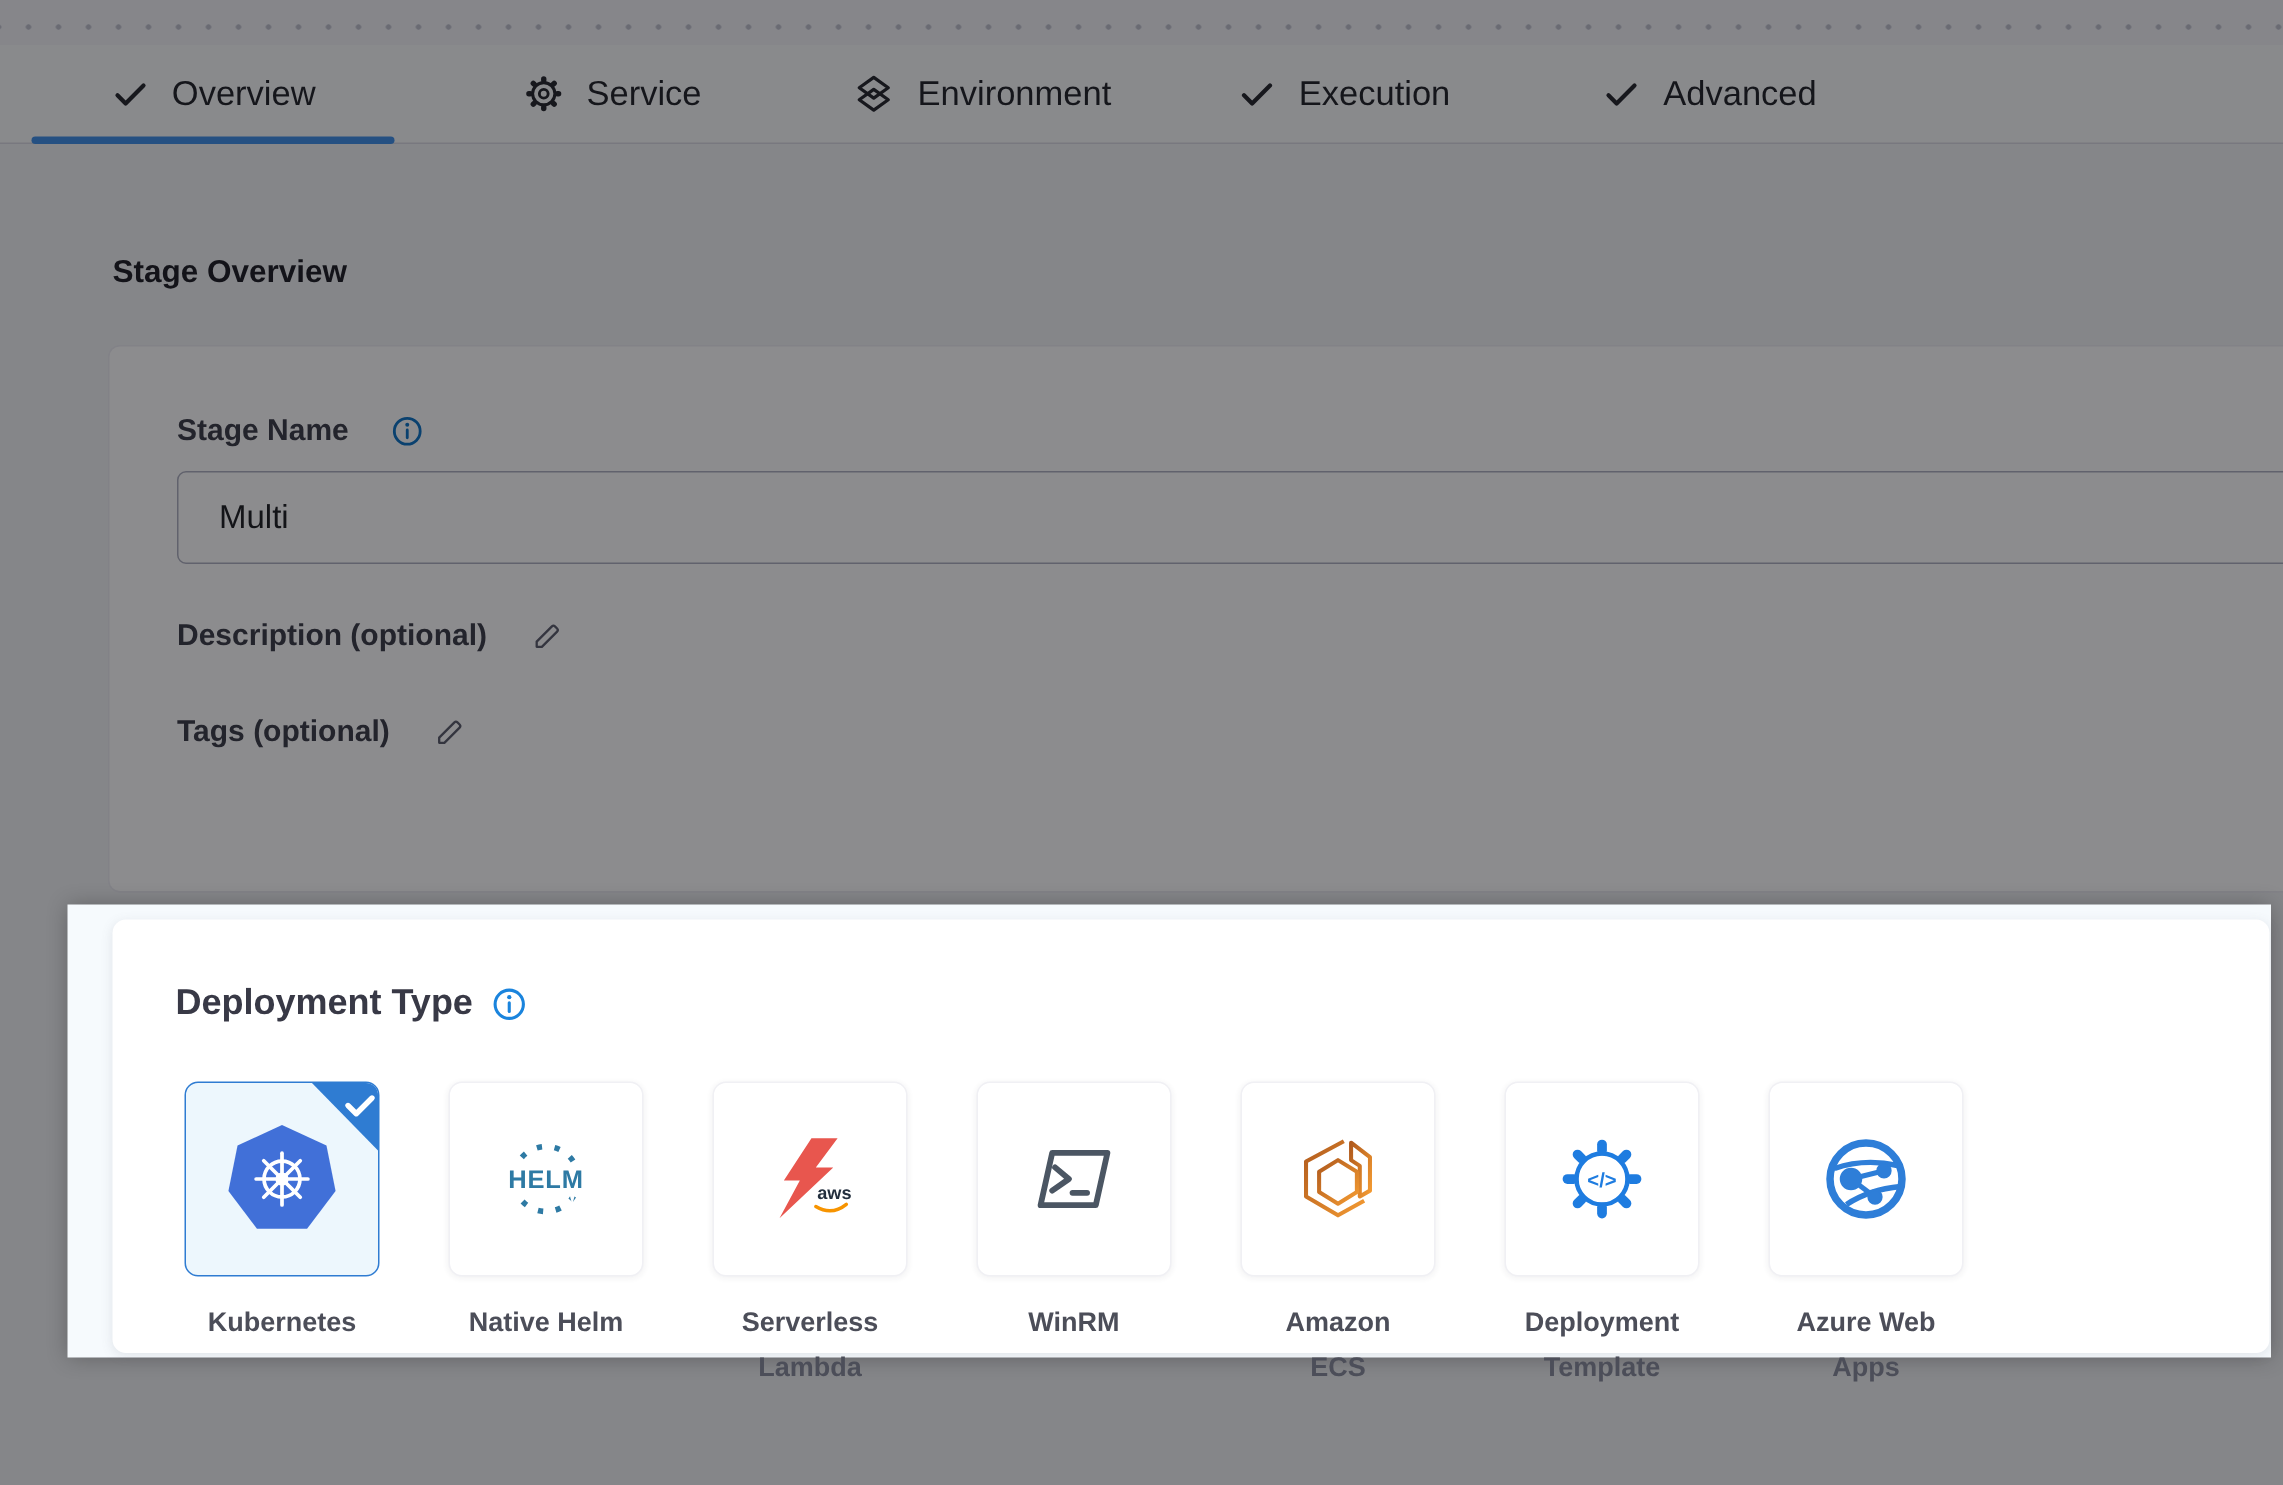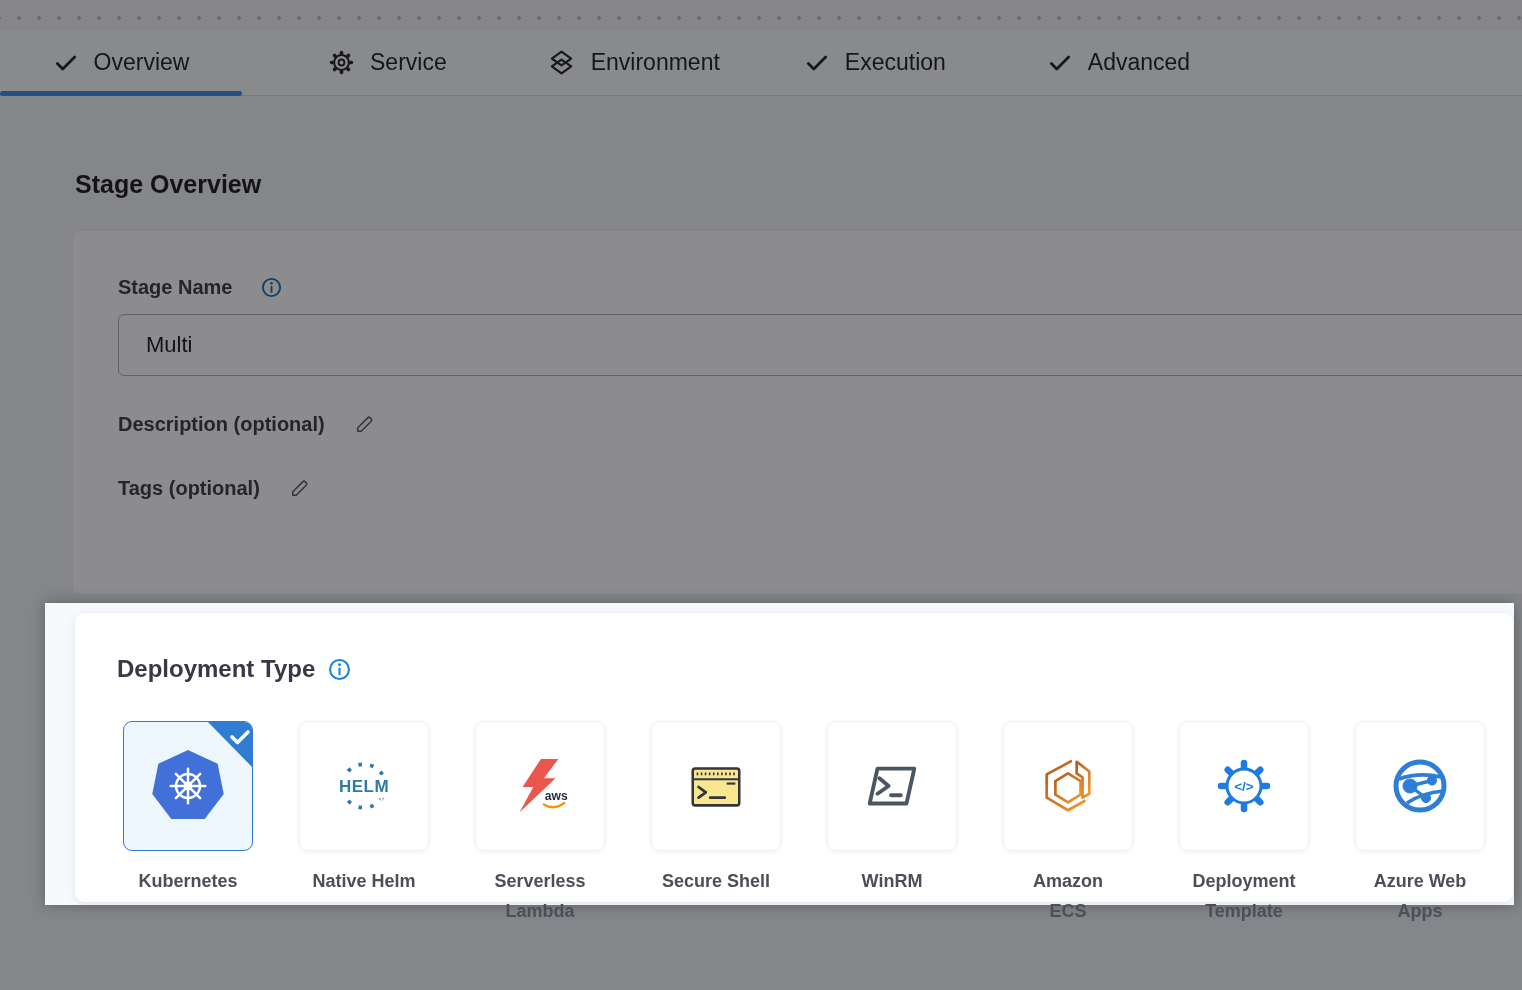--- a/index.html
+++ b/index.html
@@ -9,32 +9,32 @@
 
   
   .canvas-strip { position:absolute; left:0; top:0; width:100%; height:30px; background:#f3f4f8;
     background-image:radial-gradient(circle, #bfc0cc 1.6px, transparent 2px);
     background-size:20px 20px; background-repeat:repeat-x; background-position:9px 8px; }
 
   
   .tabbar { position:absolute; left:0; top:30px; width:100%; height:66px; background:#fafbfc;
     border-bottom:1px solid #d9dae2; display:flex; align-items:center; }
   .tab { position:relative; height:100%; display:flex; align-items:center; gap:15px;
-    font-size:23px; color:#1f2127; font-weight:500; cursor:pointer; }
+    font-size:23px; color:#1f2127; font-weight:500; cursor:pointer;margin-left:21px; }
   .tab .ticon { display:flex; align-items:center; }
   .tab-overview { width:242px; justify-content:center; }
   .tab-service { margin-left:86px;justify-content:flex-end; }
   .tab-environment { margin-left:100px; }
   .tab-execution { margin-left:84px; }
   .tab-advanced { margin-left:101px; }
   .underline { position:absolute; left:0; bottom:-1px; width:242px; height:5px;
     background:#3d8fe8; border-radius:3px; }
 
   
-  .stage-title { position:absolute; left:75px; top:170px; font-size:25px; font-weight:bold; color:#1b1c22; }
+  .stage-title { position:absolute; left:75px; top:170px; font-size:21px; font-weight:bold; color:#1b1c22; }
   .stage-card { position:absolute; left:72px; top:230px; width:1560px; height:365px;
     background:#ffffff; border-radius:8px; border:1px solid #ececf2; }
   .frow { position:absolute; left:45px; display:flex; align-items:center; gap:28px;
     font-size:20px; font-weight:600; color:#3a3b47; }
   .frow-name { top:45px; }
   .frow-desc { top:182px; }
   .frow-tags { top:246px; }
   .name-input { position:absolute; left:45px; top:83px; width:1480px; height:62px;
     border:1px solid #aeb0c0; border-radius:6px; background:#fff; padding:0 27px;
     font-size:22px; color:#1c1d21; font-family:"Liberation Sans",sans-serif; }
@@ -229,35 +229,20 @@
                 <path d="M33 4 L14 33 h11 L11 59 L48 24 h-12 L51 4 Z" fill="#e8564e"></path>
                 <text x="37" y="46" font-size="12.5" font-weight="bold" fill="#232f3e" font-family="'Liberation Sans',sans-serif">aws</text>
                 <path d="M36 51 q11 6.5 21 -1.5" fill="none" stroke="#f79400" stroke-width="2.4" stroke-linecap="round"></path>
               </svg>
             </span>
           </button>
           <div class="tile-label">Serverless
 Lambda</div>
         </div>
 
-        <div class="tile-item">
-          <button class="tile">
-            <span class="logo">
-              <svg viewBox="0 0 64 64" width="62" height="62">
-                <rect x="8" y="14" width="48" height="38" rx="2.5" fill="#f8e690" stroke="#33343c" stroke-width="2.6"></rect>
-                <line x1="12" y1="19.5" x2="52" y2="19.5" stroke="#33343c" stroke-width="2.8" stroke-dasharray="1.7 2.5"></line>
-                <line x1="8" y1="25" x2="56" y2="25" stroke="#33343c" stroke-width="2.2"></line>
-                <line x1="43" y1="29.5" x2="52" y2="29.5" stroke="#33343c" stroke-width="2.2"></line>
-                <path d="M14 33 l7.5 5.5 -7.5 5.5" fill="none" stroke="#33343c" stroke-width="2.8" stroke-linecap="round" stroke-linejoin="round"></path>
-                <line x1="26" y1="44" x2="41" y2="44" stroke="#33343c" stroke-width="2.8" stroke-linecap="round"></line>
-              </svg>
-            </span>
-          </button>
-          <div class="tile-label">Secure Shell</div>
-        </div>
 
         <div class="tile-item">
           <button class="tile">
             <span class="logo">
               <svg viewBox="0 0 64 64" width="62" height="62">
                 <path d="M17 14 H55 L47 50 H9 Z" fill="none" stroke="#4b5663" stroke-width="4" stroke-linejoin="round"></path>
                 <path d="M19 24 l9.5 8 -11.5 8" fill="none" stroke="#4b5663" stroke-width="4" stroke-linecap="round" stroke-linejoin="round"></path>
                 <line x1="31" y1="41.5" x2="41" y2="41.5" stroke="#4b5663" stroke-width="4" stroke-linecap="round"></line>
               </svg>
             </span>

